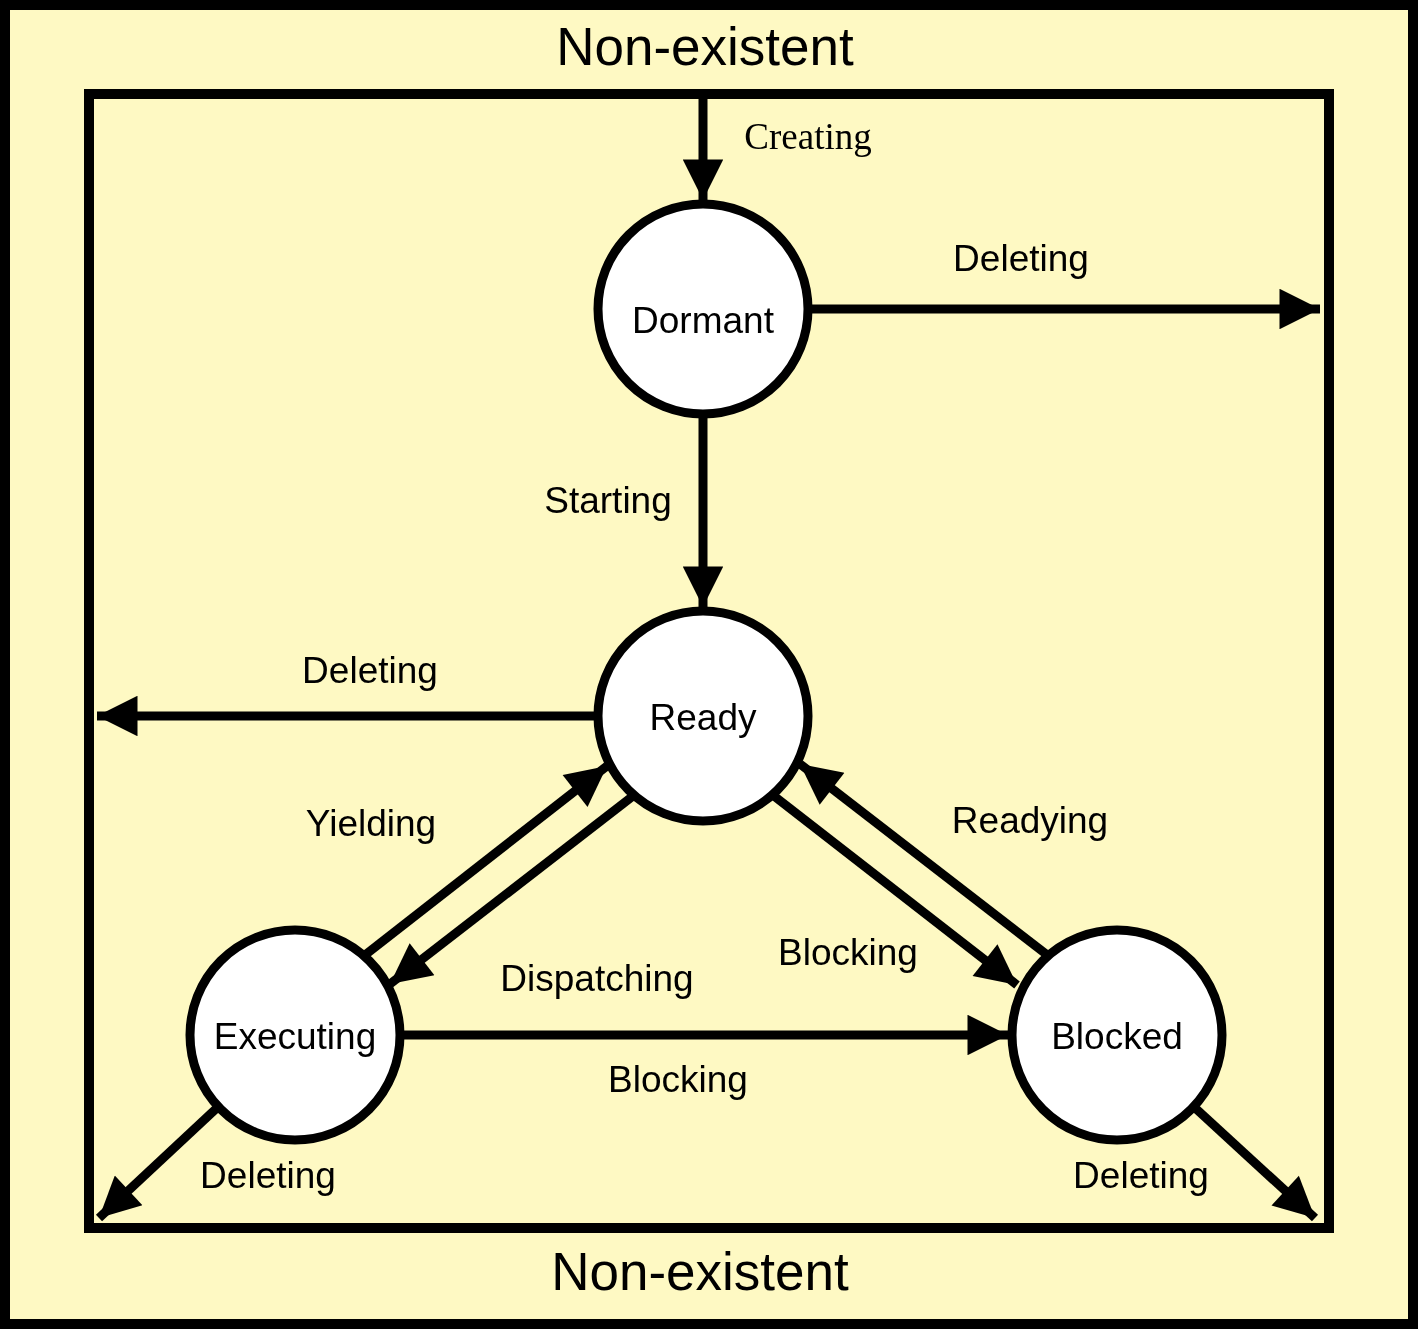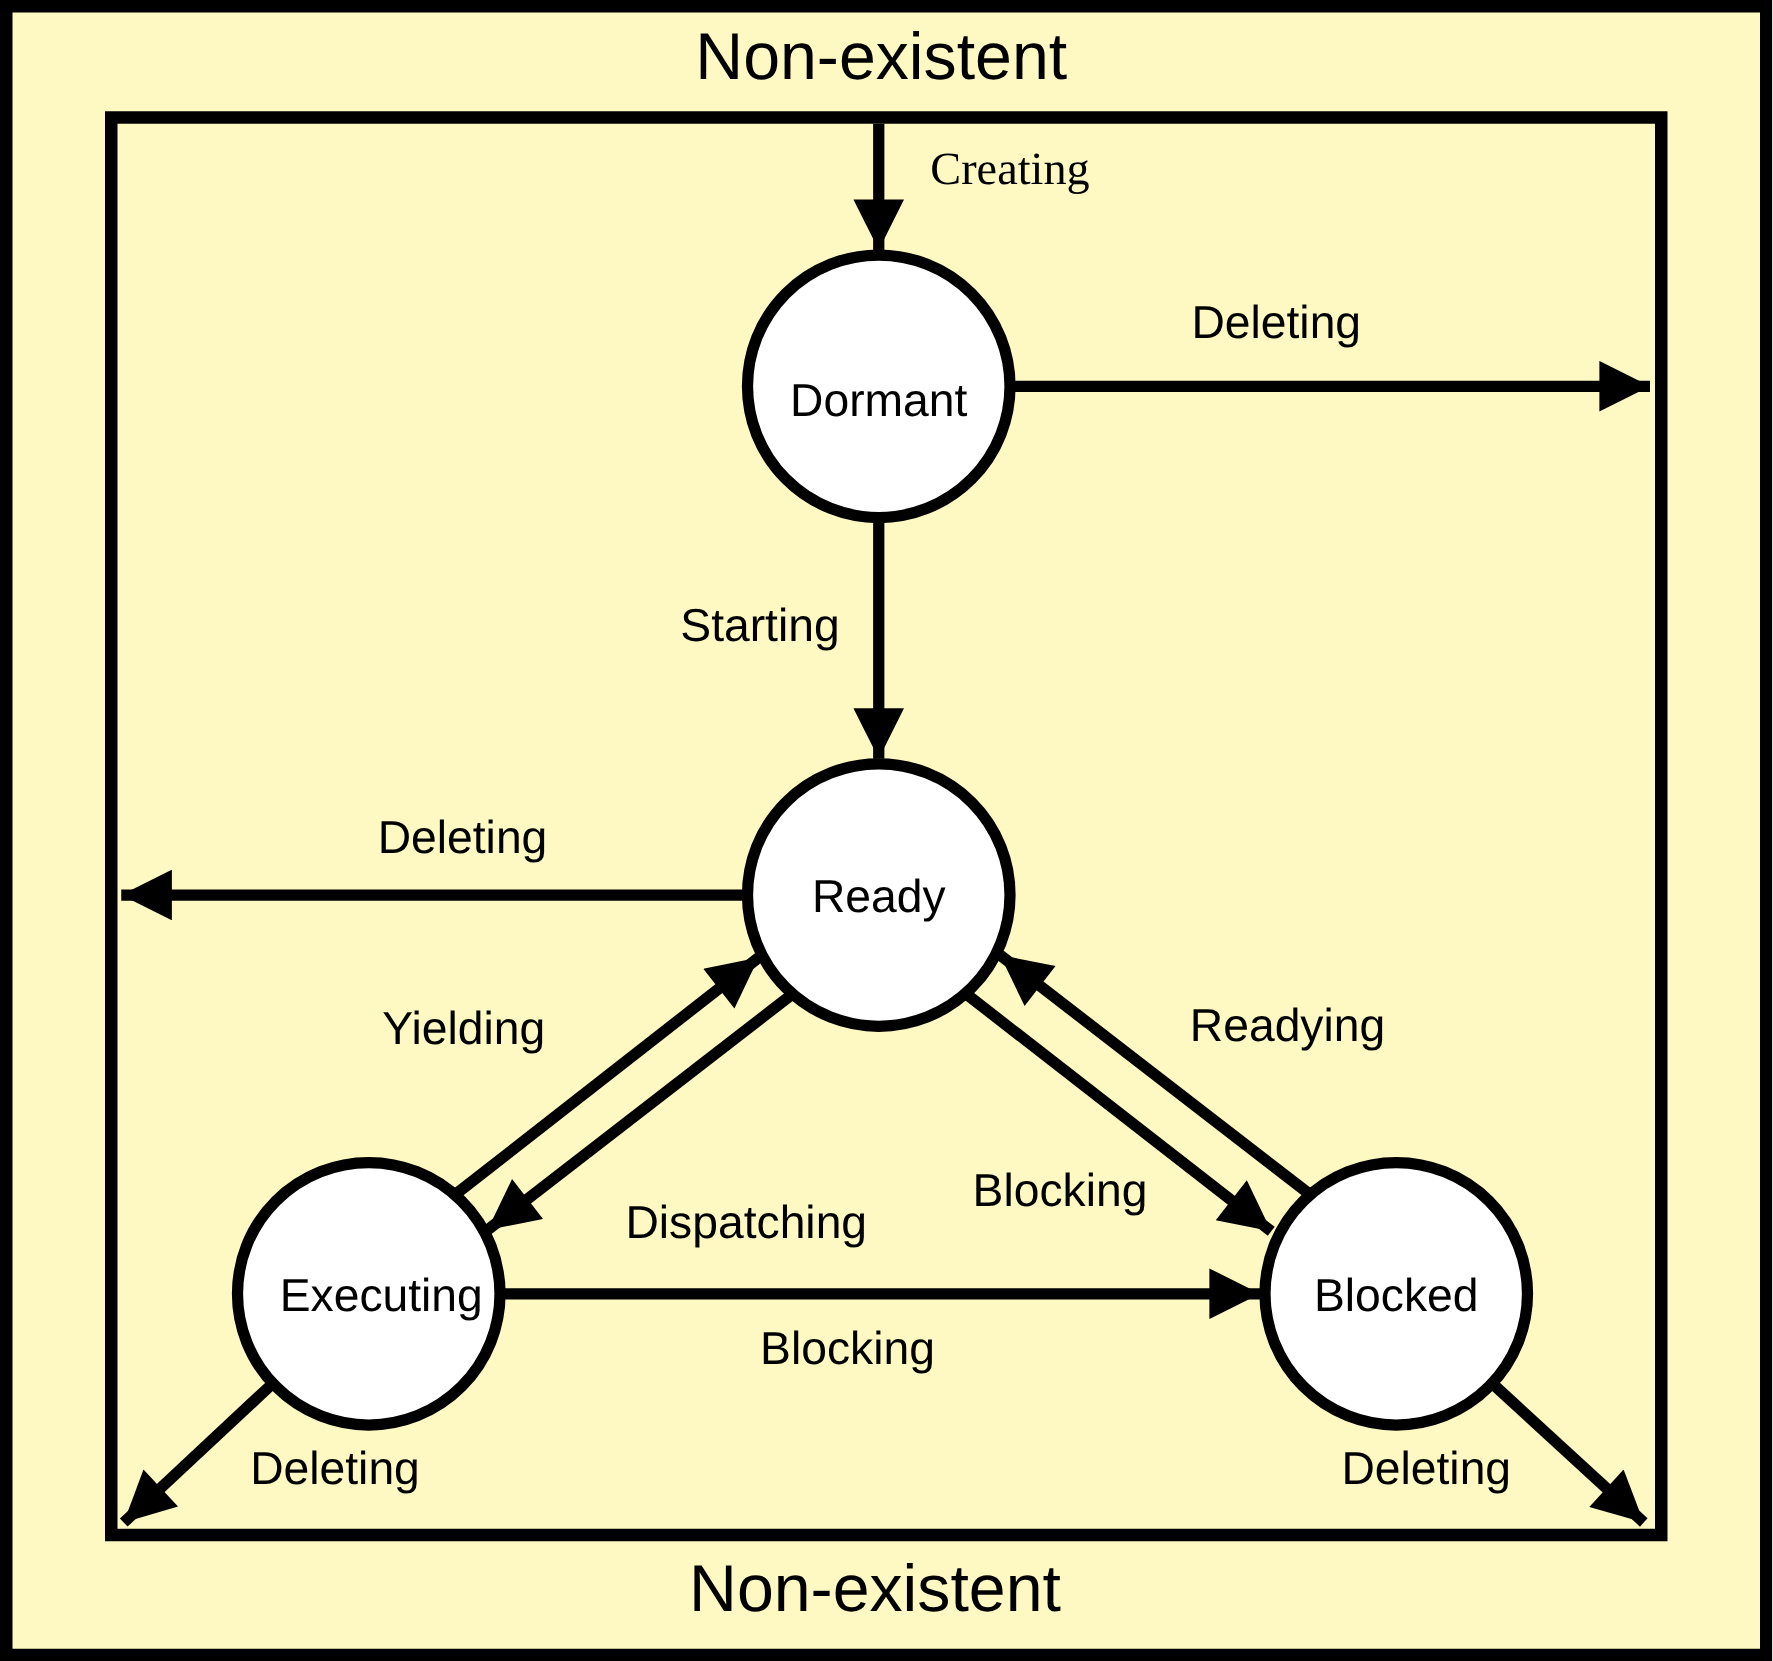--- a/index.html
+++ b/index.html
@@ -68,21 +68,21 @@
     <circle cx="703" cy="716" r="105" fill="#ffffff" stroke="#000000" stroke-width="9"></circle>
     <circle cx="295" cy="1035" r="105" fill="#ffffff" stroke="#000000" stroke-width="9"></circle>
     <circle cx="1117" cy="1035" r="105" fill="#ffffff" stroke="#000000" stroke-width="9"></circle>
   </svg>
 
   <div class="lbl lbl-big" style="left:705px; top:46px;">Non-existent</div>
   <div class="lbl lbl-big" style="left:700px; top:1271px;">Non-existent</div>
 
   <div class="lbl" style="left:703px; top:320px;">Dormant</div>
   <div class="lbl" style="left:703px; top:717px;">Ready</div>
-  <div class="lbl" style="left:305px; top:1036px;">Executing</div>
+  <div class="lbl" style="left:295px; top:1036px;">Executing</div>
   <div class="lbl" style="left:1117px; top:1036px;">Blocked</div>
 
   <div class="lbl" style="left:808px; top:136px;font-family:Liberation Serif, serif;">Creating</div>
   <div class="lbl" style="left:1021px; top:258px;">Deleting</div>
   <div class="lbl" style="left:608px; top:500px;">Starting</div>
   <div class="lbl" style="left:370px; top:670px;">Deleting</div>
   <div class="lbl" style="left:371px; top:823px;">Yielding</div>
   <div class="lbl" style="left:597px; top:952px;margin-top:26px;">Dispatching</div>
   <div class="lbl" style="left:1030px; top:820px;">Readying</div>
   <div class="lbl" style="left:848px; top:952px;">Blocking</div>

